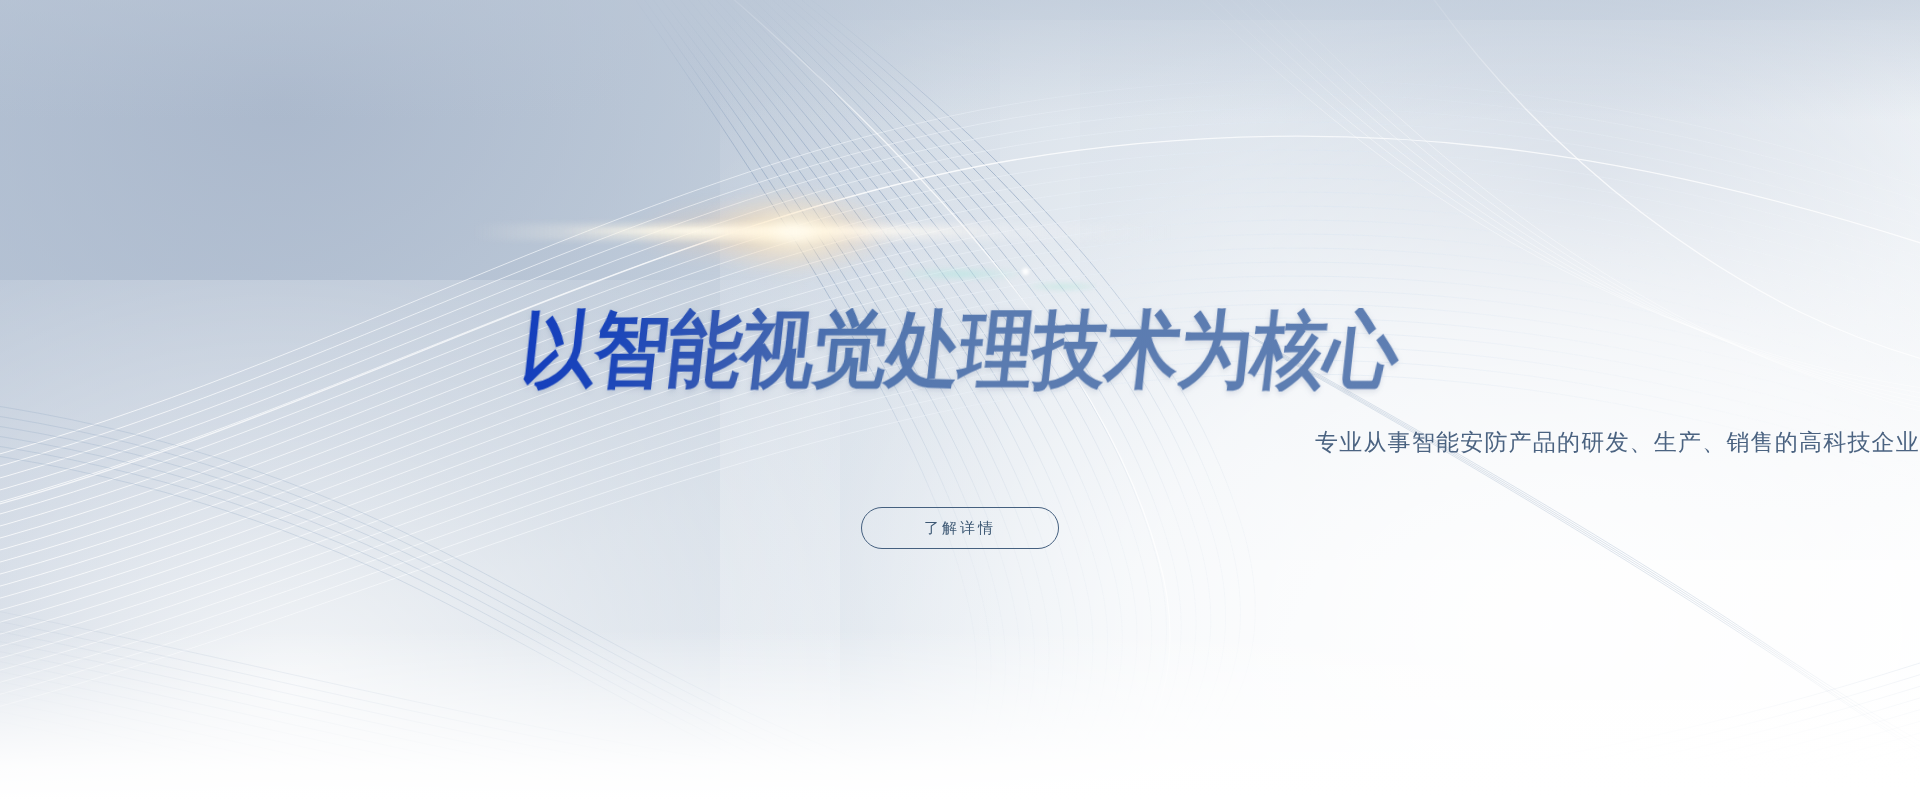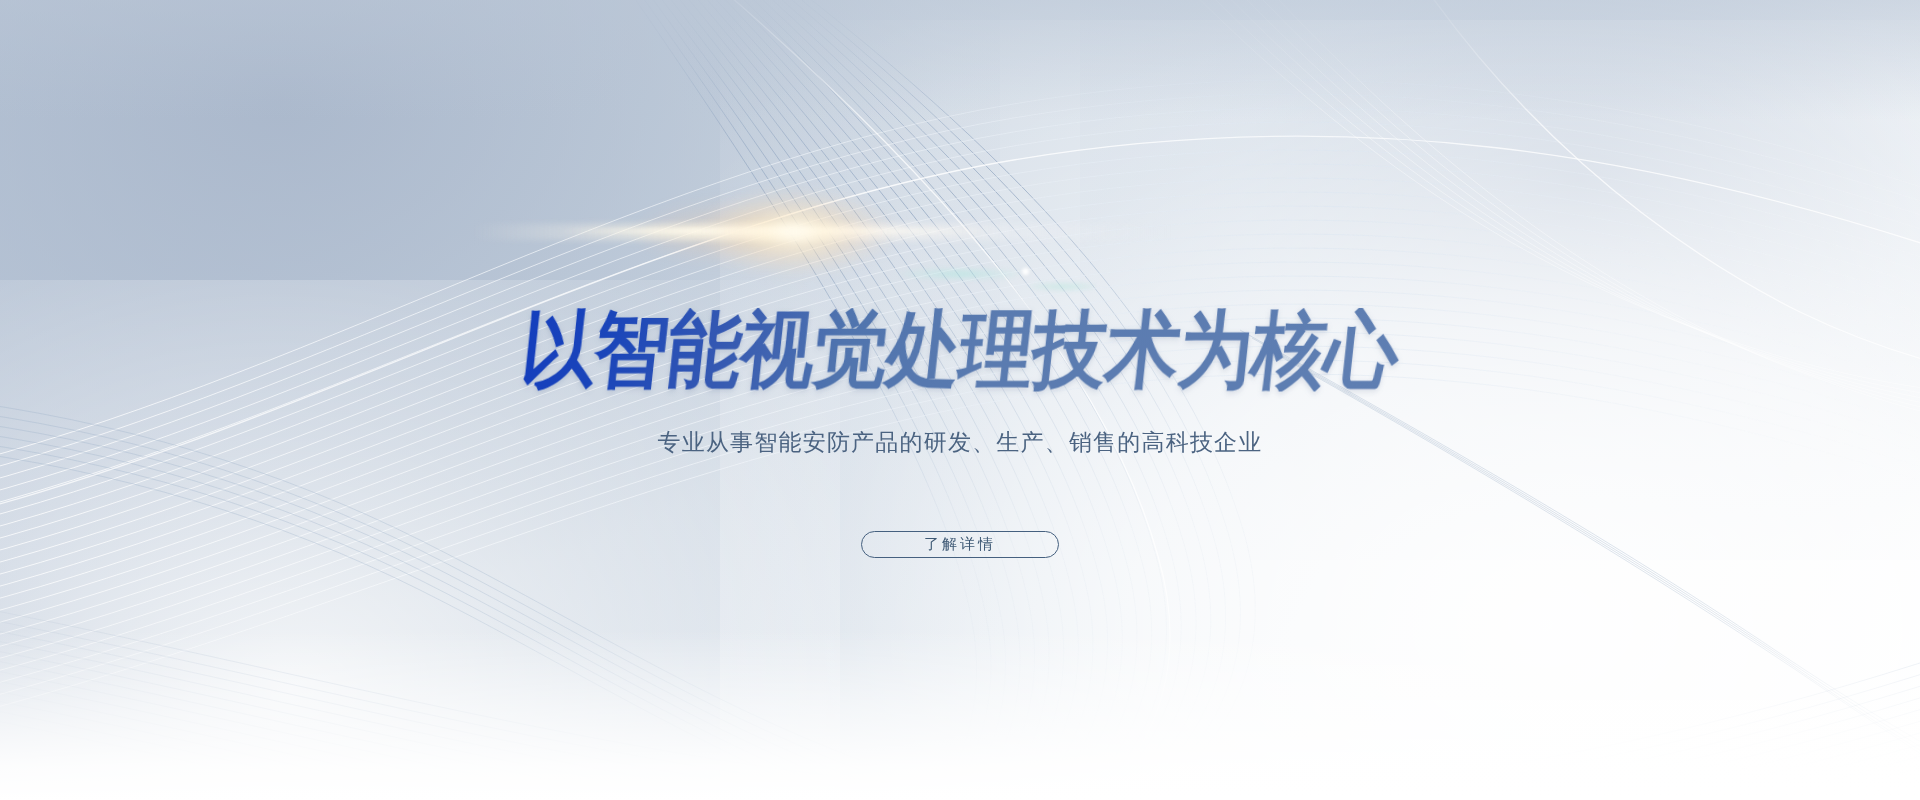--- a/index.html
+++ b/index.html
@@ -196,51 +196,50 @@
     color: transparent;
     -webkit-text-fill-color: transparent;
     text-shadow: none;
     filter: drop-shadow(0 2px 3px rgba(60,85,130,0.18));
   }
 
   .hero-subtitle {
     position: absolute;
     top: 404px;
     left: 0; right: 0;
-    text-align: center;
+    text-align: right;
     font-size: 23px;
     letter-spacing: 1.2px;
     color: #4b6381;
     font-weight: 400;
     font-family: "Liberation Sans", "DejaVu Sans", sans-serif;
   }
 
   .cta-wrap {
     position: absolute;
     top: 507px;
     left: 0; right: 0;
     display: flex;
     justify-content: center;
   }
   .cta-button {
     width: 198px;
-    height: 27px;
+    height: 42px;
     border: 1.5px solid #45607f;
     border-radius: 21px;
     background: transparent;
     color: #3d5874;
     font-size: 15px;
     letter-spacing: 3px;
     font-family: "Liberation Sans", "DejaVu Sans", sans-serif;
     display: flex;
     align-items: center;
     justify-content: center;
     cursor: pointer;
     box-sizing: border-box;
-    margin-top: 24px;
   }
 
   
   .bottom-fade {
     position: absolute;
     left: 0; right: 0; bottom: 0;
     height: 170px;
     background: linear-gradient(180deg,
         rgba(255,255,255,0) 0%,
         rgba(255,255,255,0.55) 45%,

